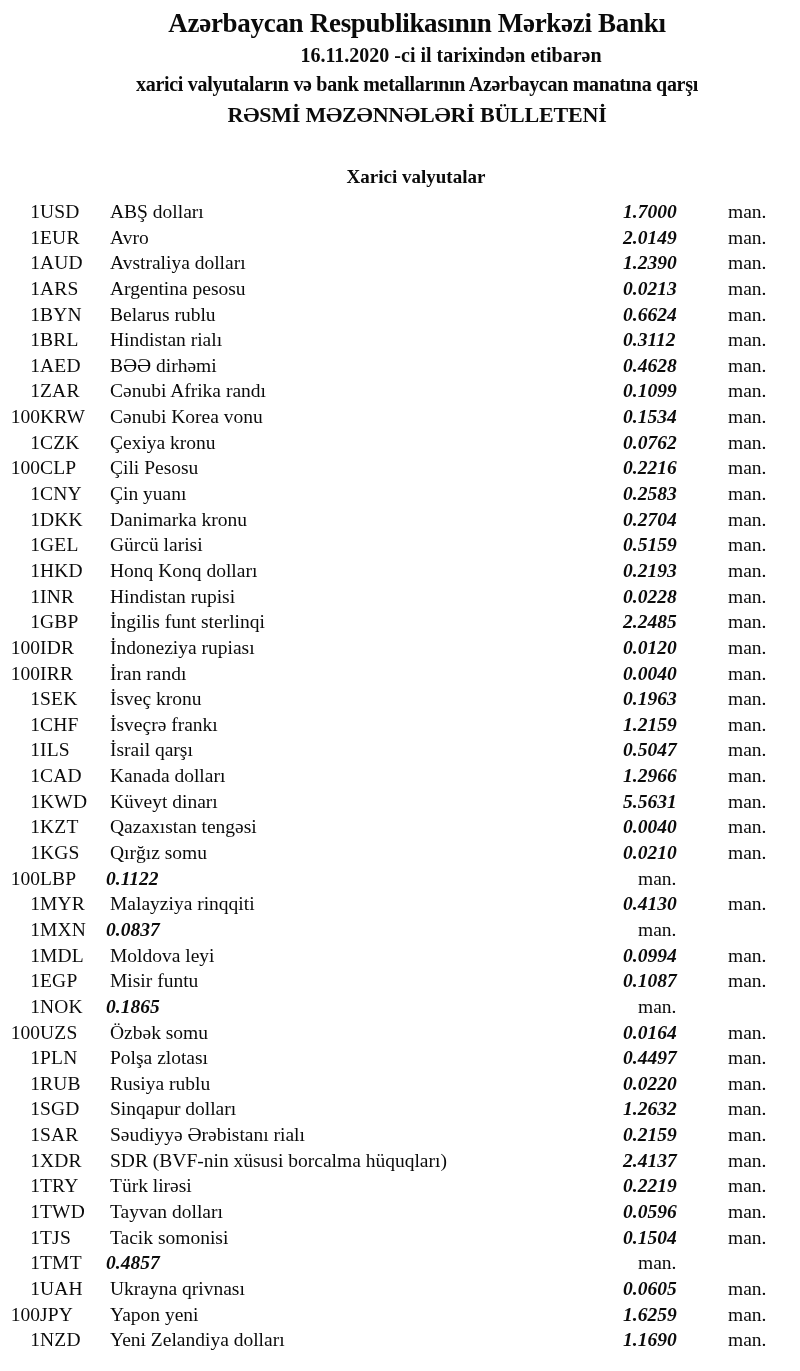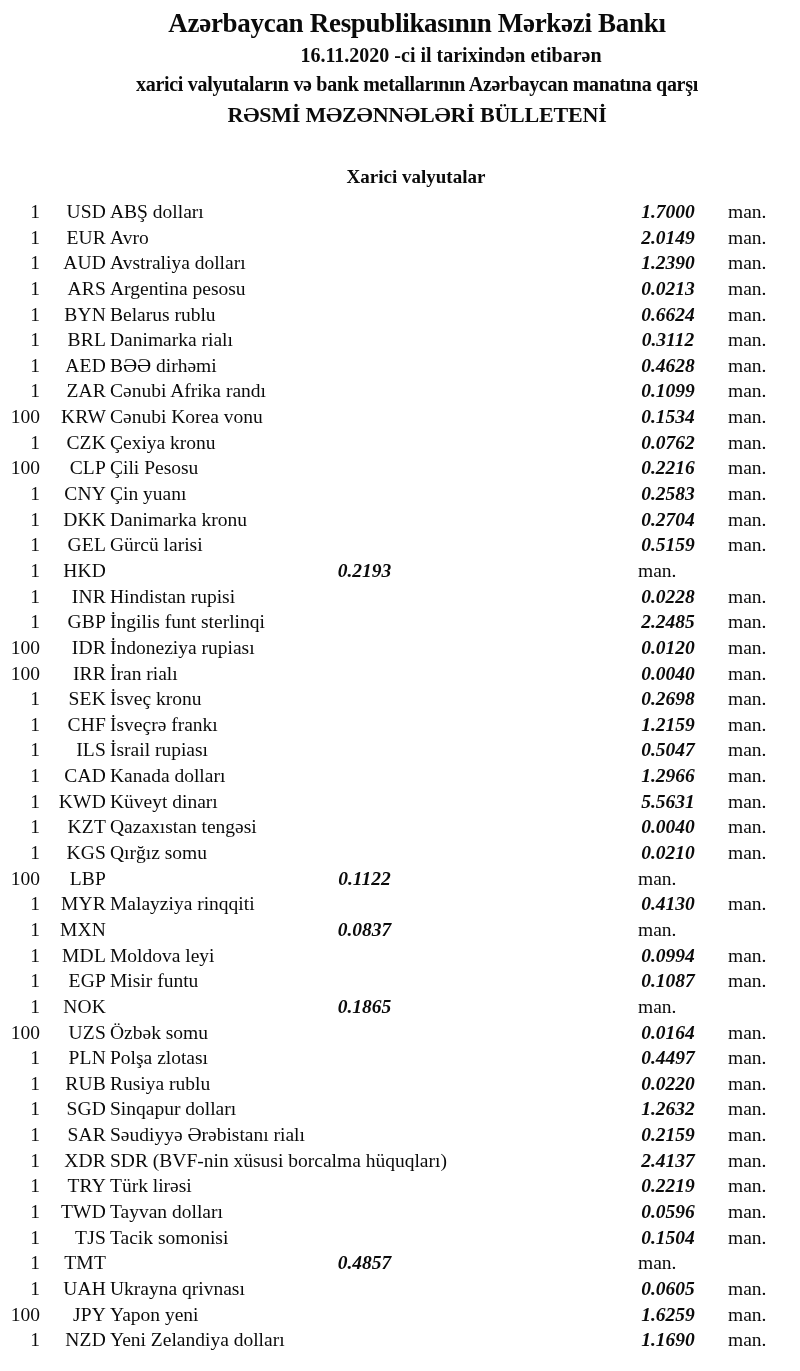--- a/index.html
+++ b/index.html
@@ -66,30 +66,30 @@
     height: 25.65px;
     font-size: 19.5px;
     line-height: 25.65px;
     align-items: baseline;
     white-space: nowrap;
   }
   .qty {
     text-align: right;
   }
   .code {
-    text-align: right;
+    text-align: left;
     letter-spacing: 0.2px;
     font-family: Liberation Serif, serif;
   }
   .name {
     padding-left: 4px;
     overflow: hidden;
   }
   .rate {
-    text-align: center;
+    text-align: left;
     font-weight: bold;
     font-style: italic;
   }
   .unit {
     padding-left: 15px;
   }
 </style>
 </head>
 <body>
 
@@ -139,21 +139,21 @@
     <span class="qty">1</span>
     <span class="code">BYN</span>
     <span class="name">Belarus rublu</span>
     <span class="rate">0.6624</span>
     <span class="unit">man.</span>
   </div>
 
   <div class="row">
     <span class="qty">1</span>
     <span class="code">BRL</span>
-    <span class="name">Danimarka rialı</span>
+    <span class="name">Hindistan rialı</span>
     <span class="rate">0.3112</span>
     <span class="unit">man.</span>
   </div>
 
   <div class="row">
     <span class="qty">1</span>
     <span class="code">AED</span>
     <span class="name">BƏƏ dirhəmi</span>
     <span class="rate">0.4628</span>
     <span class="unit">man.</span>
@@ -211,20 +211,21 @@
     <span class="qty">1</span>
     <span class="code">GEL</span>
     <span class="name">Gürcü larisi</span>
     <span class="rate">0.5159</span>
     <span class="unit">man.</span>
   </div>
 
   <div class="row">
     <span class="qty">1</span>
     <span class="code">HKD</span>
+    <span class="name">Honq Konq dolları</span>
     <span class="rate">0.2193</span>
     <span class="unit">man.</span>
   </div>
 
   <div class="row">
     <span class="qty">1</span>
     <span class="code">INR</span>
     <span class="name">Hindistan rupisi</span>
     <span class="rate">0.0228</span>
     <span class="unit">man.</span>
@@ -242,45 +243,45 @@
     <span class="qty">100</span>
     <span class="code">IDR</span>
     <span class="name">İndoneziya rupiası</span>
     <span class="rate">0.0120</span>
     <span class="unit">man.</span>
   </div>
 
   <div class="row">
     <span class="qty">100</span>
     <span class="code">IRR</span>
-    <span class="name">İran rialı</span>
+    <span class="name">İran randı</span>
     <span class="rate">0.0040</span>
     <span class="unit">man.</span>
   </div>
 
   <div class="row">
     <span class="qty">1</span>
     <span class="code">SEK</span>
     <span class="name">İsveç kronu</span>
-    <span class="rate">0.2698</span>
+    <span class="rate">0.1963</span>
     <span class="unit">man.</span>
   </div>
 
   <div class="row">
     <span class="qty">1</span>
     <span class="code">CHF</span>
     <span class="name">İsveçrə frankı</span>
     <span class="rate">1.2159</span>
     <span class="unit">man.</span>
   </div>
 
   <div class="row">
     <span class="qty">1</span>
     <span class="code">ILS</span>
-    <span class="name">İsrail rupiası</span>
+    <span class="name">İsrail qarşı</span>
     <span class="rate">0.5047</span>
     <span class="unit">man.</span>
   </div>
 
   <div class="row">
     <span class="qty">1</span>
     <span class="code">CAD</span>
     <span class="name">Kanada dolları</span>
     <span class="rate">1.2966</span>
     <span class="unit">man.</span>

